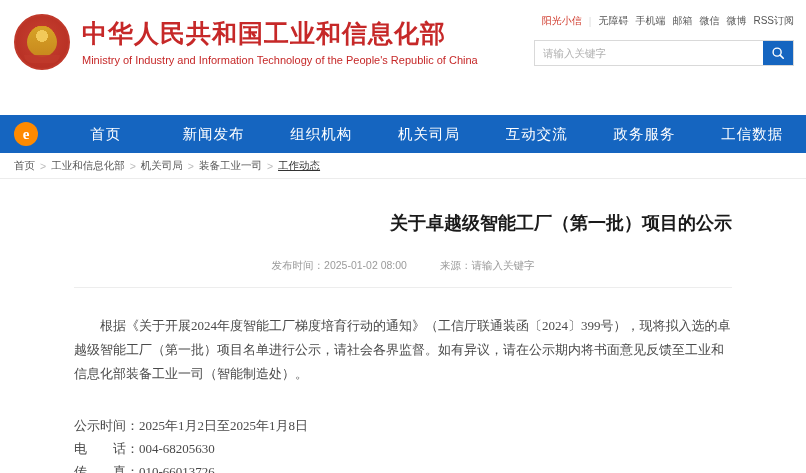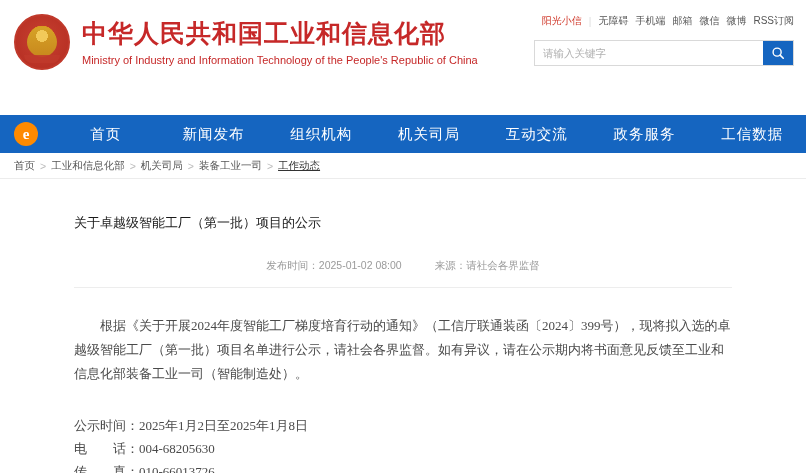--- a/index.html
+++ b/index.html
@@ -160,23 +160,23 @@
   .crumbs .arrow { color: #bbb; }
   .crumbs .c.current { color: #333; text-decoration: underline; }
 
   
   .article {
     margin: 0 auto;
     width: 730px;
     padding: 22px 36px 0 36px;
   }
   .art-title {
-    text-align: left;
-    font-size: 13px;
-    font-weight: normal;
+    text-align: right;
+    font-size: 18px;
+    font-weight: bold;
     color: #1a1a1a;
     line-height: 28px;
     padding: 8px 0 0 0;
     font-family: "Liberation Sans", sans-serif;
   }
   .art-meta {
     margin-top: 22px;
     text-align: center;
     font-size: 10.5px;
     color: #9b9b9b;
@@ -261,21 +261,21 @@
     <span class="c">装备工业一司</span>
     <span class="arrow">&gt;</span>
     <span class="c current">工作动态</span>
   </div>
 
   <div class="article">
     <div class="art-title">关于卓越级智能工厂（第一批）项目的公示</div>
 
     <div class="art-meta">
       <span>发布时间：2025-01-02 08:00</span>
-      <span>来源：请社会各界监督</span>
+      <span>来源：请输入关键字</span>
     </div>
 
     <div class="divider"></div>
 
     <div class="art-body">
       <div class="para">根据《关于开展2024年度智能工厂梯度培育行动的通知》（工信厅联通装函〔2024〕399号），现将拟入选的卓越级智能工厂（第一批）项目名单进行公示，请社会各界监督。如有异议，请在公示期内将书面意见反馈至工业和信息化部装备工业一司（智能制造处）。</div>
 
       <div class="info-lines">
         <div class="info-line">公示时间：2025年1月2日至2025年1月8日</div>
         <div class="info-line">电　　话：004-68205630</div>

